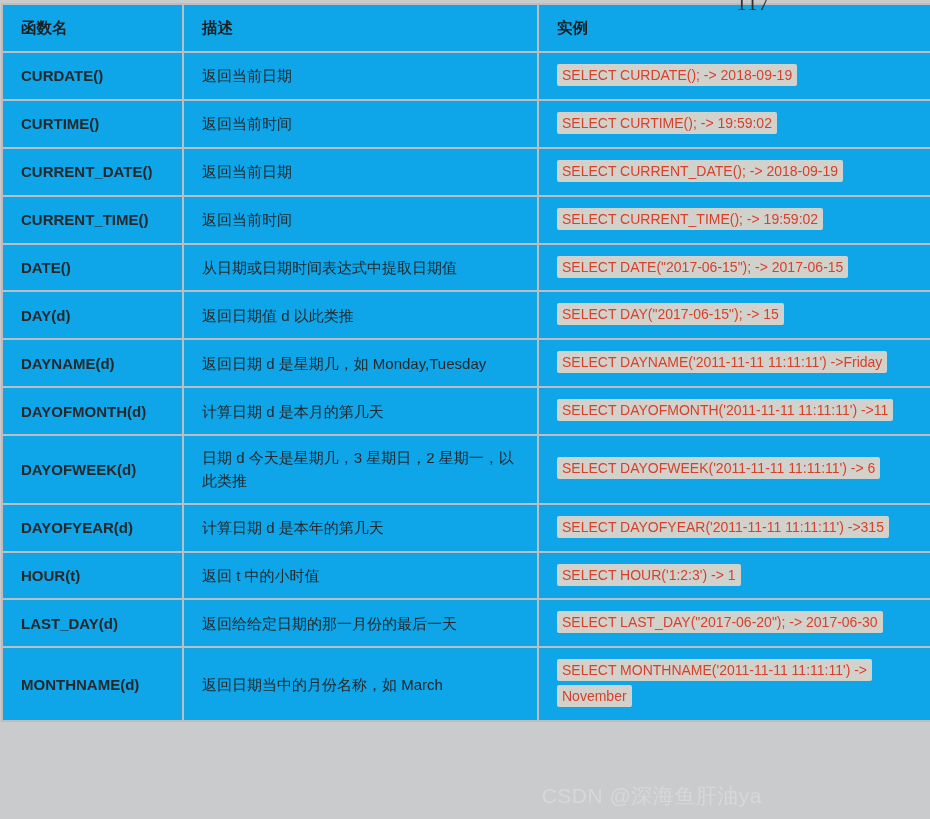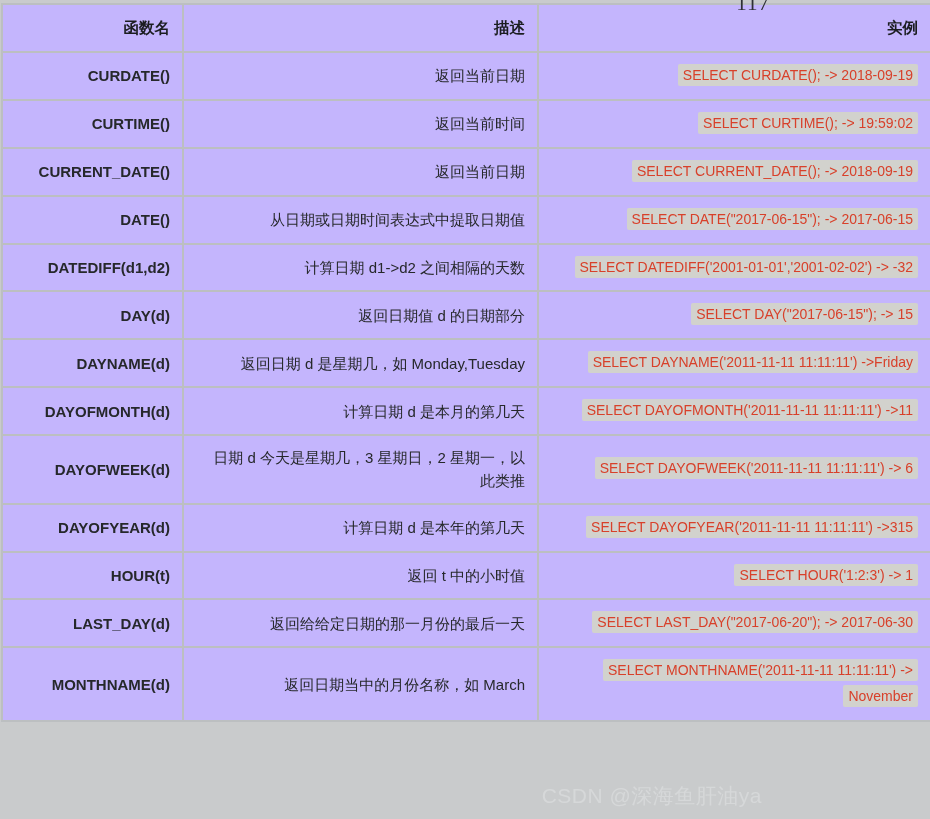--- a/index.html
+++ b/index.html
@@ -41,22 +41,22 @@
   table.fn-table col.c3 { width: 393px; }
 
   table.fn-table th,
   table.fn-table td {
     border-top: 2px solid #bcbfc1;
     border-bottom: 2px solid #bcbfc1;
     border-left: 2px solid #bcbfc1;
     border-right: 2px solid #bcbfc1;
     padding: 10px 12px 10px 18px;
     vertical-align: middle;
-    text-align: right;
-    background: #c4b5fd;
+    text-align: left;
+    background: #0ea5e9;
   }
   table.fn-table th {
     font-weight: bold;
     font-size: 15.5px;
     color: #1b1d20;
     padding-top: 12px;
     padding-bottom: 12px;
     height: 48px;
   }
   table.fn-table td {
@@ -124,32 +124,32 @@
           <td class="fn-name">CURTIME()</td>
           <td class="fn-desc">返回当前时间</td>
           <td class="fn-ex"><code class="sql">SELECT CURTIME();  -&gt;  19:59:02</code></td>
         </tr>
         <tr>
           <td class="fn-name">CURRENT_DATE()</td>
           <td class="fn-desc">返回当前日期</td>
           <td class="fn-ex"><code class="sql">SELECT CURRENT_DATE(); -&gt; 2018-09-19</code></td>
         </tr>
         <tr>
+          <td class="fn-name">CURRENT_TIME()</td>
+          <td class="fn-desc">返回当前时间</td>
+          <td class="fn-ex"><code class="sql">SELECT CURRENT_TIME(); -&gt; 19:59:02</code></td>
+        </tr>
+        <tr>
           <td class="fn-name">DATE()</td>
           <td class="fn-desc">从日期或日期时间表达式中提取日期值</td>
           <td class="fn-ex"><code class="sql">SELECT DATE("2017-06-15");  -&gt;  2017-06-15</code></td>
         </tr>
         <tr>
-          <td class="fn-name">DATEDIFF(d1,d2)</td>
-          <td class="fn-desc">计算日期 d1-&gt;d2 之间相隔的天数</td>
-          <td class="fn-ex"><code class="sql">SELECT DATEDIFF('2001-01-01','2001-02-02') -&gt; -32</code></td>
-        </tr>
-        <tr>
           <td class="fn-name">DAY(d)</td>
-          <td class="fn-desc">返回日期值 d 的日期部分</td>
+          <td class="fn-desc">返回日期值 d 以此类推</td>
           <td class="fn-ex"><code class="sql">SELECT DAY("2017-06-15");  -&gt;  15</code></td>
         </tr>
         <tr>
           <td class="fn-name">DAYNAME(d)</td>
           <td class="fn-desc">返回日期 d 是星期几，如 Monday,Tuesday</td>
           <td class="fn-ex"><code class="sql">SELECT DAYNAME('2011-11-11 11:11:11') -&gt;Friday</code></td>
         </tr>
         <tr>
           <td class="fn-name">DAYOFMONTH(d)</td>
           <td class="fn-desc">计算日期 d 是本月的第几天</td>

